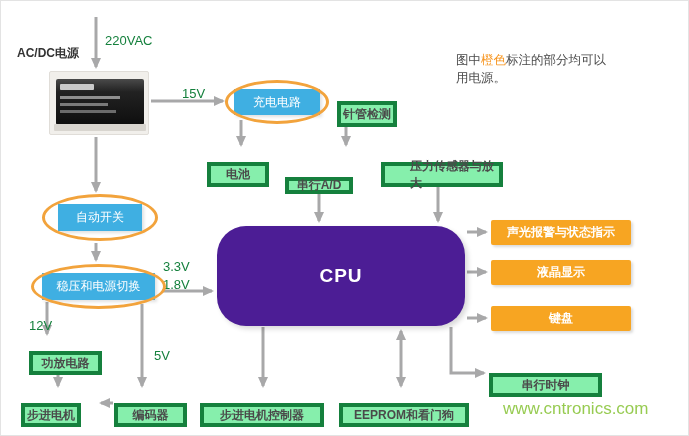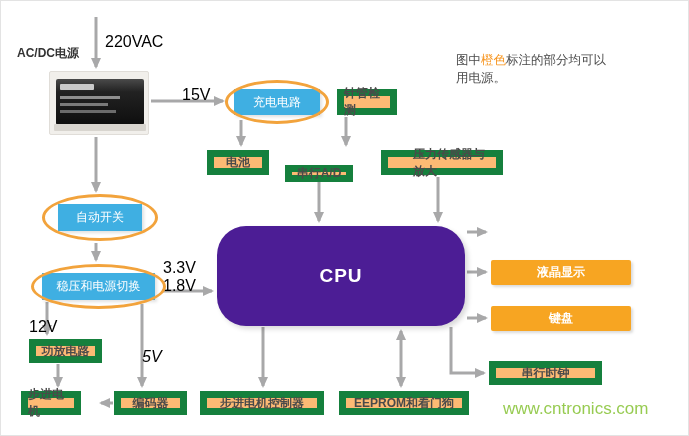--- a/index.html
+++ b/index.html
@@ -5,40 +5,40 @@
   * { margin:0; padding:0; box-sizing:border-box; }
   body { background:#ffffff; font-family:"Liberation Sans","DejaVu Sans",sans-serif; }
   #canvas {
     position:relative; width:689px; height:436px; background:#ffffff;
     border:1px solid #e3e3e3; overflow:hidden;
   }
   svg.arrows { position:absolute; left:0; top:0; width:689px; height:436px; z-index:1; pointer-events:none; }
 
   .box { position:absolute; display:flex; align-items:center; justify-content:center; z-index:2; }
   .white-box {
-    background:#fdba74; border:7px solid #15803d; color:#4a4a4a;
-    font-size:12px; font-weight:bold;
+    background:#86efac; border:4px solid #15803d; color:#4a4a4a;
+    font-size:12px; font-weight:bold;margin-top:12px;
   }
   .blue-box {
     background:#3fafe2; color:#ffffff; font-size:12px; font-weight:normal;
     box-shadow:2px 2px 3px rgba(0,0,0,.12);
   }
   .orange-box {
     background:#f7a522; color:#ffffff; font-size:12px; font-weight:bold;
     border-radius:2px; box-shadow:2px 2px 3px rgba(0,0,0,.15);
   }
   .cpu-box {
     background:#4c1d95; color:#ffffff; font-size:19px; font-weight:bold;
     letter-spacing:1px; box-shadow:3px 3px 5px rgba(0,0,0,.15);border-radius:29px;
   }
   .ring {
     position:absolute; border:3px solid #f2a33c; border-radius:50%;
     z-index:3; pointer-events:none; background:transparent;
   }
-  .vlabel { position:absolute; font-size:16px; color:#000000; z-index:2; }
+  .vlabel { position:absolute; font-size:13px; color:#15803d; z-index:2; }
   .src-label { position:absolute; font-size:12px; font-weight:bold; color:#333333; z-index:2; }
 
   .note { position:absolute; left:455px; top:50px; width:210px; font-size:12.5px;
           color:#4a4a4a; line-height:18px; z-index:2; }
   .note .hl { color:#f7941d; }
 
   .watermark { position:absolute; left:502px; top:398px; font-size:17px;
                color:#8cc63f; z-index:2; opacity:.9; }
 
   
@@ -101,21 +101,21 @@
     <div class="line2"></div>
     <div class="line3"></div>
     <div class="base"></div>
   </div>
 
   <div class="vlabel" style="left:104px; top:32px;">220VAC</div>
   <div class="vlabel" style="left:181px; top:85px;">15V</div>
   <div class="vlabel" style="left:162px; top:258px;">3.3V</div>
   <div class="vlabel" style="left:162px; top:276px;">1.8V</div>
   <div class="vlabel" style="left:28px; top:317px;">12V</div>
-  <div class="vlabel" style="left:141px; top:347px;font-style:italic;">5V</div>
+  <div class="vlabel" style="left:153px; top:347px;">5V</div>
 
   <div class="box blue-box" style="left:233px; top:88px; width:86px; height:26px;">充电电路</div>
   <div class="ring" style="left:224px; top:79px; width:104px; height:44px;"></div>
 
   <div class="box blue-box" style="left:57px; top:203px; width:84px; height:27px;">自动开关</div>
   <div class="ring" style="left:41px; top:193px; width:116px; height:47px;"></div>
 
   <div class="box blue-box" style="left:41px; top:272px; width:113px; height:27px;">稳压和电源切换</div>
   <div class="ring" style="left:30px; top:263px; width:135px; height:45px;"></div>
 
@@ -125,20 +125,21 @@
   <div class="box white-box" style="left:380px; top:149px; width:122px; height:25px;padding-left:25px;">压力传感器与放大</div>
   <div class="box white-box" style="left:28px; top:338px; width:73px; height:24px;">功放电路</div>
   <div class="box white-box" style="left:20px; top:390px; width:60px; height:24px;">步进电机</div>
   <div class="box white-box" style="left:113px; top:390px; width:73px; height:24px;">编码器</div>
   <div class="box white-box" style="left:199px; top:390px; width:124px; height:24px;">步进电机控制器</div>
   <div class="box white-box" style="left:338px; top:390px; width:130px; height:24px;">EEPROM和看门狗</div>
   <div class="box white-box" style="left:488px; top:360px; width:113px; height:24px;">串行时钟</div>
 
   <div class="box cpu-box" style="left:216px; top:225px; width:248px; height:100px;">CPU</div>
 
+  <div class="box orange-box" style="left:490px; top:219px; width:140px; height:25px;">声光报警与状态指示</div>
   <div class="box orange-box" style="left:490px; top:259px; width:140px; height:25px;">液晶显示</div>
   <div class="box orange-box" style="left:490px; top:305px; width:140px; height:25px;">键盘</div>
 
   <div class="note">
     <span>图中</span><span class="hl">橙色</span><span>标注的部分均可以</span><br>
     <span>用电源。</span>
   </div>
 
   <div class="watermark">www.cntronics.com</div>
 

